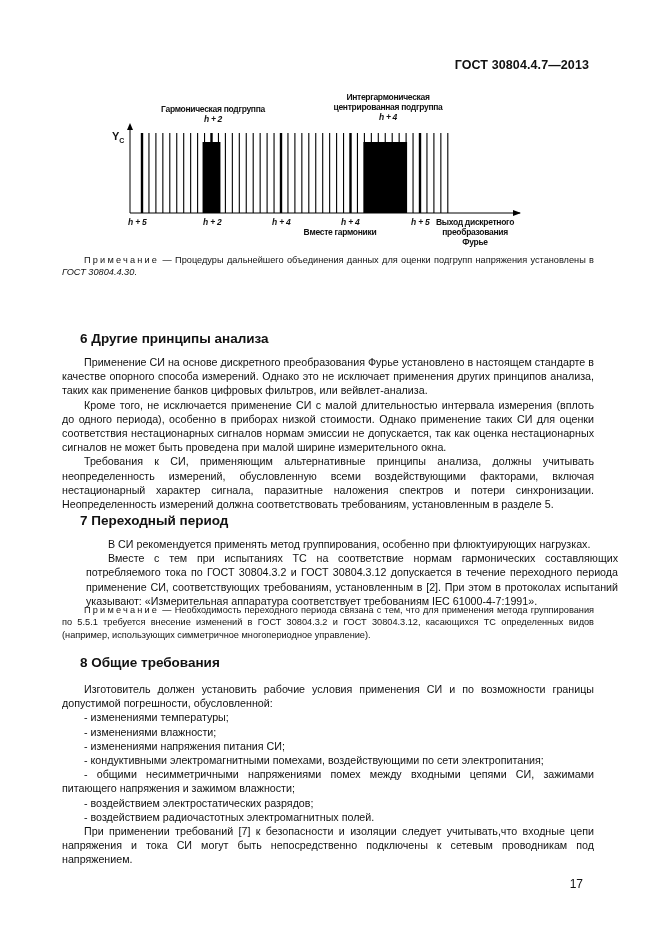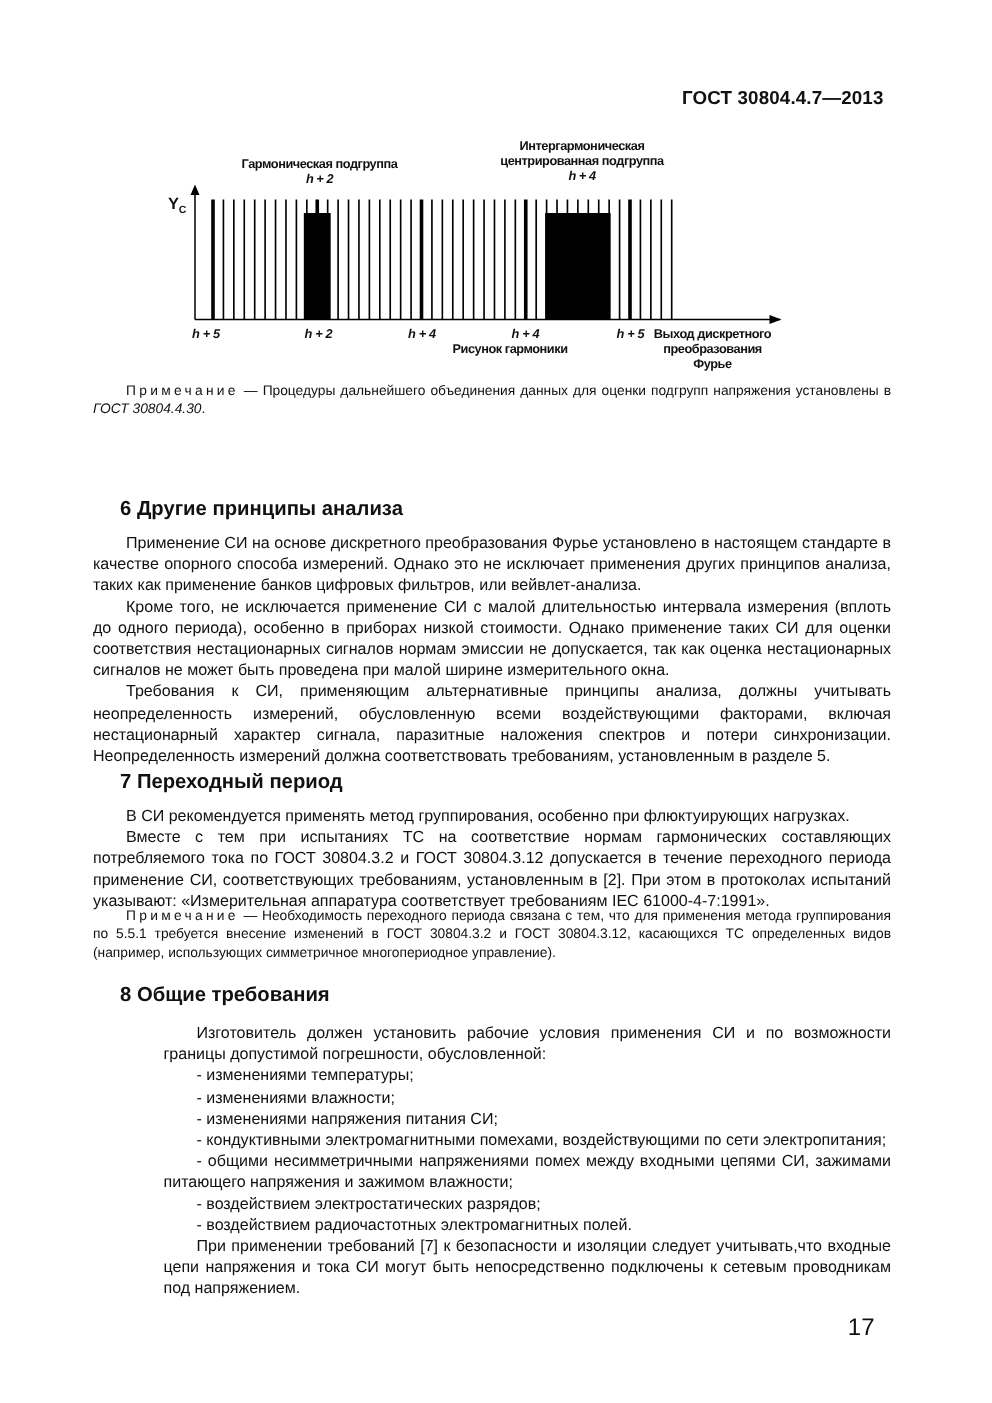--- a/index.html
+++ b/index.html
@@ -11,22 +11,22 @@
   .figure svg { position: absolute; left: 0; top: 0; }
   .fig-label { position: absolute; font-size: 8.5px; font-weight: bold; text-align: center; line-height: 10px; letter-spacing: -0.3px; }
   .fig-label i { font-style: italic; }
   .ax-label { position: absolute; font-size: 8.5px; font-weight: bold; font-style: italic; letter-spacing: -0.2px; }
   .text { position: absolute; left: 62px; width: 532px; font-size: 10.7px; line-height: 14.2px; text-align: justify; }
   .text p { margin: 0; text-indent: 22px; }
   .note { font-size: 9.2px; line-height: 12.4px; }
   .spaced { letter-spacing: 2.2px; }
   .caption { position: absolute; left: 62px; width: 532px; top: 293px; font-size: 9.4px; line-height: 12.4px; text-align: center; }
   .h2 { position: absolute; left: 80px; font-size: 13.5px; font-weight: bold; text-align: center; }
-  .list p { text-indent: 22px; margin-left: 47px; }
-  .pagenum { position: absolute; right: 68px; top: 877px; font-size: 16px; }
+  .list p { text-indent: 22px; }
+  .pagenum { position: absolute; right: 68px; top: 877px; font-size: 12px; }
 </style>
 </head>
 <body>
 
 <div class="page">
 
   <div class="header">ГОСТ 30804.4.7—2013</div>
 
   <div class="figure">
     <svg width="500" height="180" id="chart-svg">
@@ -97,21 +97,21 @@
     <div class="ax-label" style="left:12px; top:50px; font-size:11px; font-style:normal;">
       <span>Y</span><sub style="font-size:7px;">C</sub>
     </div>
 
     <div class="ax-label" style="left:28px; top:137px;">h + 5</div>
     <div class="ax-label" style="left:103px; top:137px;">h + 2</div>
     <div class="ax-label" style="left:172px; top:137px;">h + 4</div>
     <div class="ax-label" style="left:241px; top:137px;">h + 4</div>
     <div class="ax-label" style="left:311px; top:137px;">h + 5</div>
 
-    <div class="fig-label" style="left:190px; top:147px; width:100px; font-size:8.5px;">Рисунок гармоники</div>
+    <div class="fig-label" style="left:190px; top:147px; width:100px; font-size:8.5px;">Вместе гармоники</div>
 
     <div class="fig-label" style="left:334px; top:137px; width:82px;">
       <div>Выход дискретного</div>
       <div>преобразования</div>
       <div>Фурье</div>
     </div>
   </div>
 
   <div class="text note" style="top:254px;">
     <p><span class="spaced">Примечание</span><span> — Процедуры дальнейшего объединения данных для оценки подгрупп напряжения установлены в </span><i>ГОСТ 30804.4.30</i><span>.</span></p>
@@ -119,21 +119,21 @@
 
 
   <div class="h2" style="top:331px;">6 Другие принципы анализа</div>
   <div class="text" style="top:355px;">
     <p>Применение СИ на основе дискретного преобразования Фурье установлено в настоящем стандарте в качестве опорного способа измерений. Однако это не исключает применения других принципов анализа, таких как применение банков цифровых фильтров, или вейвлет-анализа.</p>
     <p>Кроме того, не исключается применение СИ с малой длительностью интервала измерения (вплоть до одного периода), особенно в приборах низкой стоимости. Однако применение таких СИ для оценки соответствия нестационарных сигналов нормам эмиссии не допускается, так как оценка нестационарных сигналов не может быть проведена при малой ширине измерительного окна.</p>
     <p>Требования к СИ, применяющим альтернативные принципы анализа, должны учитывать неопределенность измерений, обусловленную всеми воздействующими факторами, включая нестационарный характер сигнала, паразитные наложения спектров и потери синхронизации. Неопределенность измерений должна соответствовать требованиям, установленным в разделе 5.</p>
   </div>
 
   <div class="h2" style="top:513px;">7 Переходный период</div>
-  <div class="text" style="top:537px;">
+  <div class="text" style="top:537px;margin-left:24px;">
     <p>В СИ рекомендуется применять метод группирования, особенно при флюктуирующих нагрузках.</p>
     <p>Вместе с тем при испытаниях ТС на соответствие нормам гармонических составляющих потребляемого тока по ГОСТ 30804.3.2 и ГОСТ 30804.3.12 допускается в течение переходного периода применение СИ, соответствующих требованиям, установленным в [2]. При этом в протоколах испытаний указывают: «Измерительная аппаратура соответствует требованиям IEC 61000-4-7:1991».</p>
   </div>
   <div class="text note" style="top:604px;">
     <p><span class="spaced">Примечание</span><span> — Необходимость переходного периода связана с тем, что для применения метода группирования по 5.5.1 требуется внесение изменений в ГОСТ 30804.3.2 и ГОСТ 30804.3.12, касающихся ТС определенных видов (например, использующих симметричное многопериодное управление).</span></p>
   </div>
 
   <div class="h2" style="top:655px;">8 Общие требования</div>
   <div class="text list" style="top:682px;">
     <p>Изготовитель должен установить рабочие условия применения СИ и по возможности границы допустимой погрешности, обусловленной:</p>

